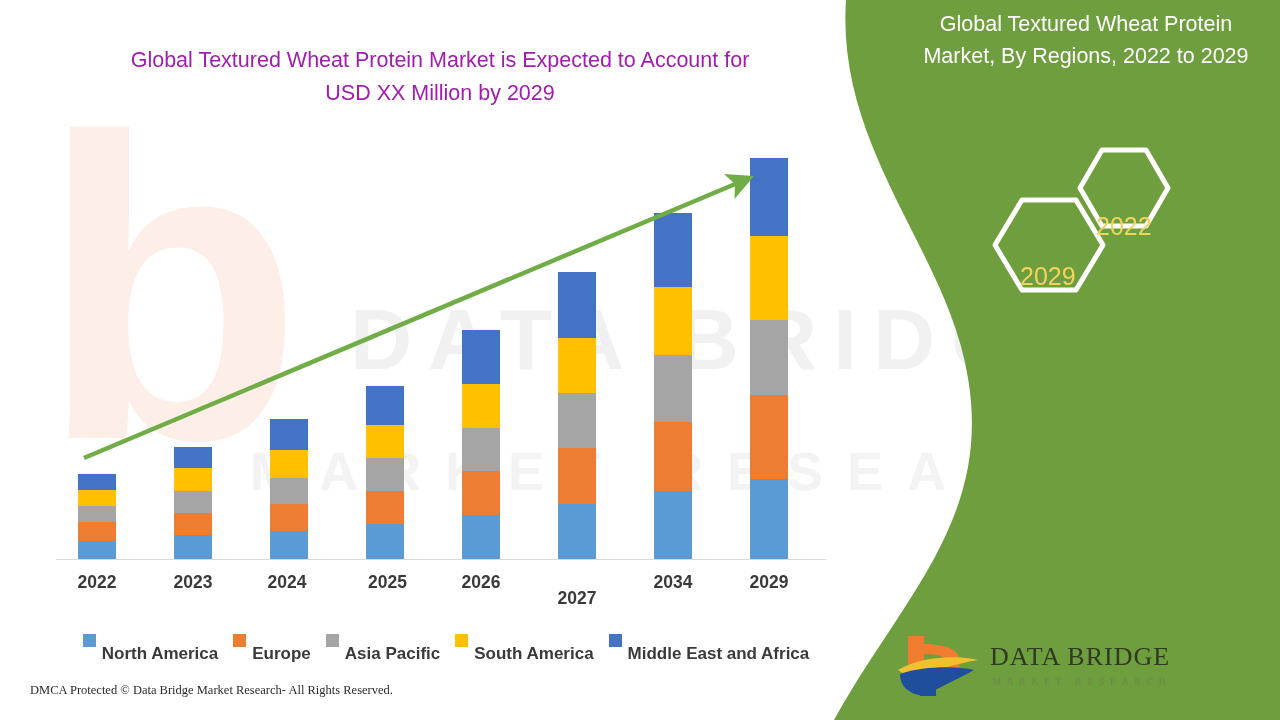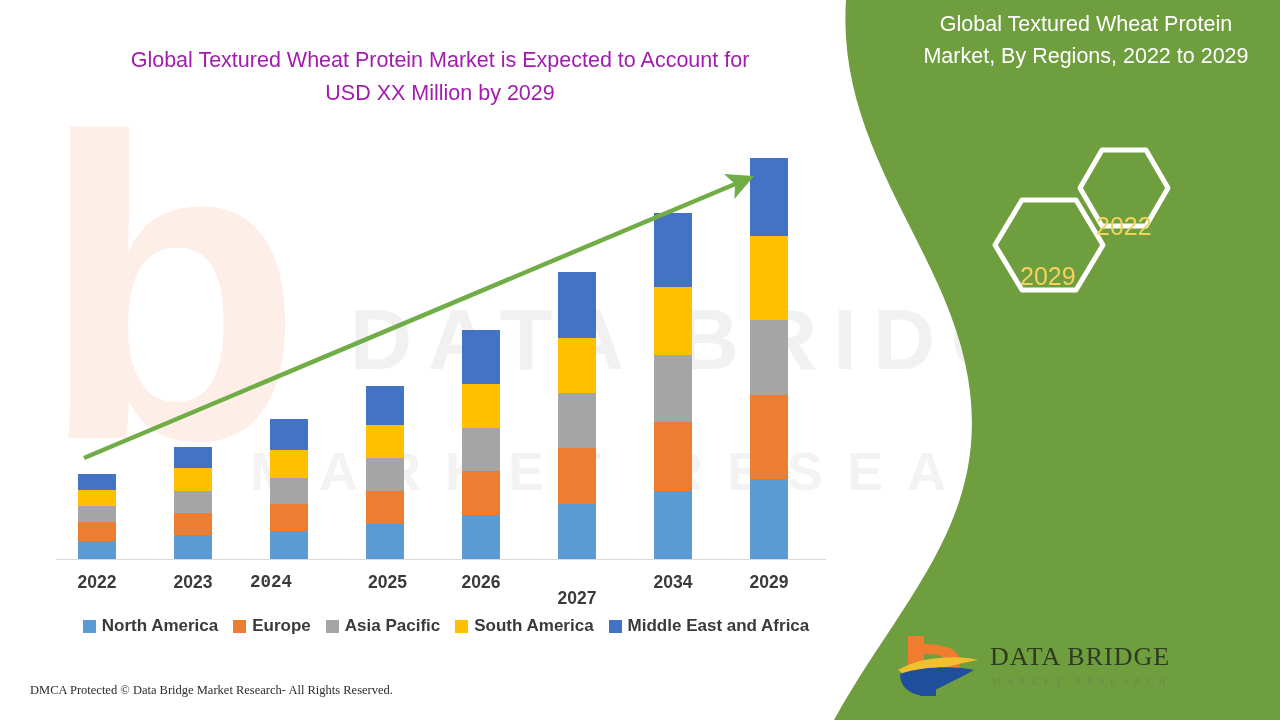--- a/index.html
+++ b/index.html
@@ -136,20 +136,21 @@
   .legend-swatch {
     width: 13px;
     height: 13px;
     flex: none;
   }
   .legend-label {
     font-size: 17px;
     font-weight: bold;
     color: #3a3a3a;
     white-space: nowrap;
+    margin-top: 28px;
   }
 
   .footer-left {
     position: absolute;
     left: 30px;
     top: 683px;
     font-family: "Liberation Serif", serif;
     font-size: 12.5px;
     color: #2b2b2b;
     white-space: nowrap;
@@ -325,21 +326,21 @@
           <path d="M0,0 L6,3 L0,6 L1.4,3 Z" fill="#70ad47"></path>
         </marker>
       </defs>
       <line id="trendline" stroke="#70ad47" stroke-width="4.5" marker-end="url(#ah)" x1="28" y1="308" x2="684" y2="32"></line>
     </svg>
   </div>
 
   <div class="xlabels">
       <div class="xlabel" style="left: 1px;">2022</div>
       <div class="xlabel" style="left: 97px;">2023</div>
-      <div class="xlabel" style="left: 175px; font-family: Liberation Mono, monospace;">2024</div>
+      <div class="xlabel" style="left: 191px;">2024</div>
       <div class="xlabel" style="left: 271px; text-align: right;">2025</div>
       <div class="xlabel" style="left: 385px;">2026</div>
       <div class="xlabel" style="left: 481px; margin-top: 16px;">2027</div>
       <div class="xlabel" style="left: 577px;">2034</div>
       <div class="xlabel" style="left: 673px;">2029</div>
     </div>
 
   <div class="legend">
       <div class="legend-item">
         <span class="legend-swatch" style="background: rgb(91, 155, 213);"></span>

